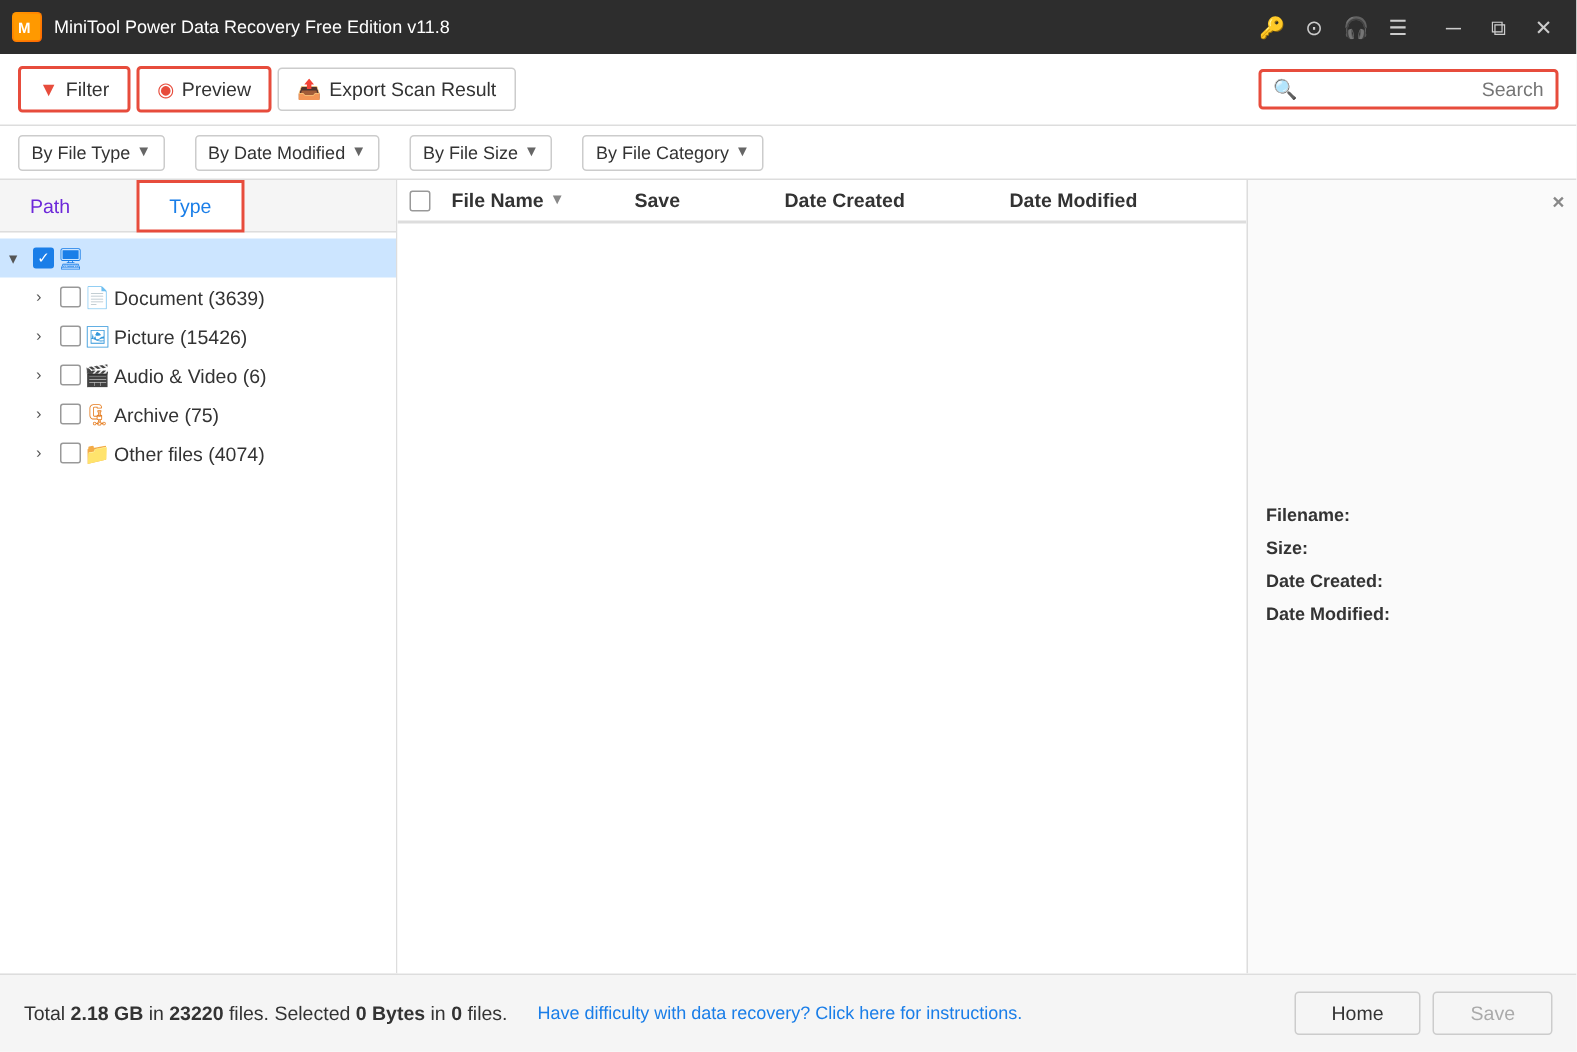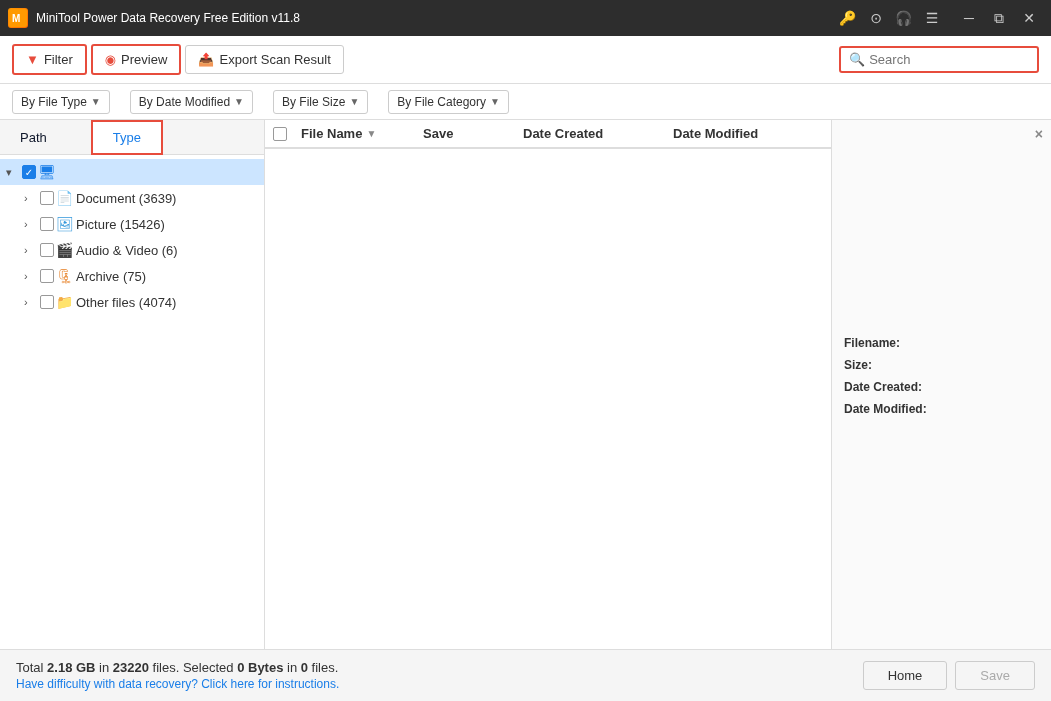--- a/index.html
+++ b/index.html
@@ -70,21 +70,21 @@
     .toolbar-spacer { flex: 1; }
     .search-box {
       display: flex; align-items: center;
       border: 2px solid #e74c3c;
       border-radius: 3px;
       padding: 4px 8px;
       width: 200px;
       background: #fff;
     }
     .search-box input {
-      border: none; outline: none; font-size: 13px; width: 100%; color: #4d7c0f;
+      border: none; outline: none; font-size: 13px; width: 100%; color: #4d7c0f; text-align: right;
     }
     .search-box .search-icon { color: #888; margin-right: 4px; font-size: 13px; }
 
     
     .filter-bar {
       background: #fff;
       border-bottom: 1px solid #ddd;
       height: 36px;
       display: flex;
       align-items: center;
@@ -123,21 +123,21 @@
     }
     .tab-bar {
       display: flex;
       border-bottom: 1px solid #ddd;
       background: #f5f5f5;
     }
     .tab {
       padding: 8px 20px;
       cursor: pointer;
       font-size: 13px;
-      color: #0f172a;
+      color: #6d28d9;
       border: none;
       background: transparent;
     }
     .tab.active {
       color: #1a7ee8;
       border-bottom: 2px solid #1a7ee8;
       background: #fff;
       border-top: none;
       border-left: 1px solid #ddd;
       border-right: 1px solid #ddd;
@@ -228,21 +228,21 @@
     .status-bar {
       background: #f5f5f5;
       border-top: 1px solid #ddd;
       height: 52px;
       display: flex;
       align-items: center;
       padding: 0 16px;
       flex-shrink: 0;
       justify-content: space-between;
     }
-    .status-left { display: flex; flex-direction: column; gap: 2px; }
+    .status-left { display: flex; flex-direction: row; gap: 20px; }
     .status-text { font-size: 13px; color: #333; }
     .status-text strong { font-weight: 700; }
     .status-link { font-size: 12px; color: #1a7ee8; cursor: pointer; text-decoration: none; }
     .status-buttons { display: flex; gap: 8px; }
     .status-btn {
       padding: 6px 24px;
       border: 1px solid #ccc;
       background: #f5f5f5;
       border-radius: 3px;
       cursor: pointer;

